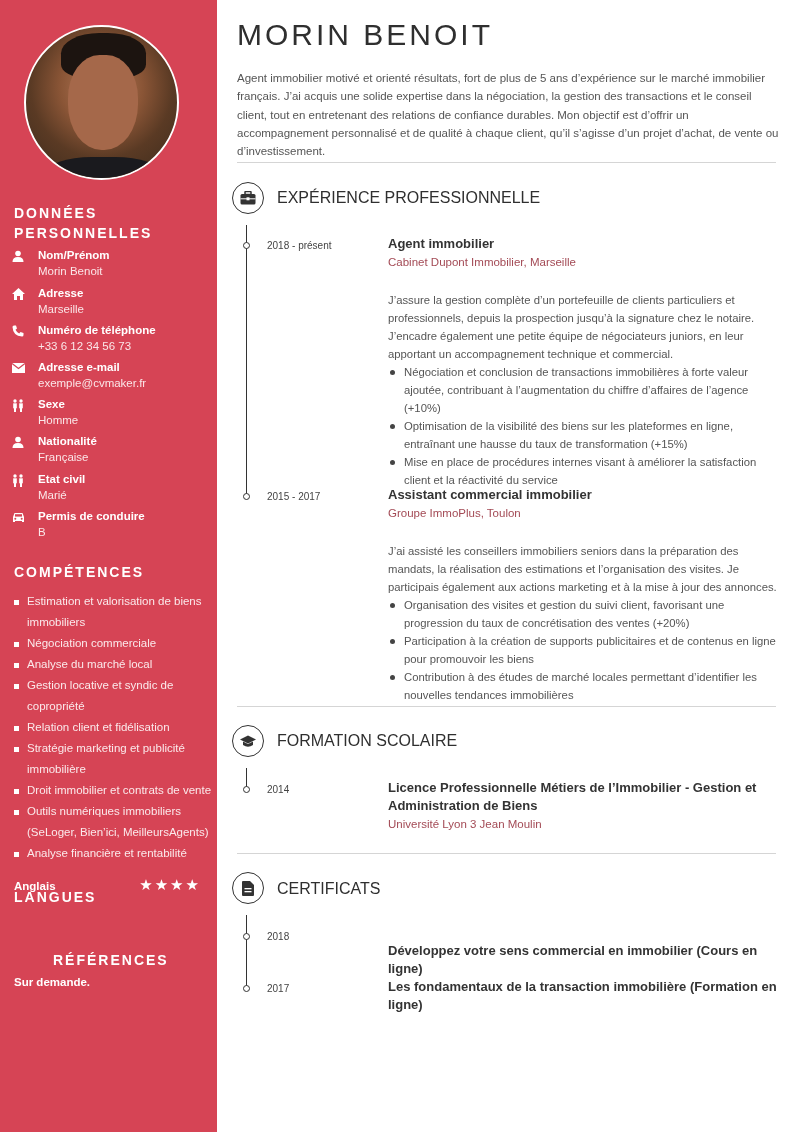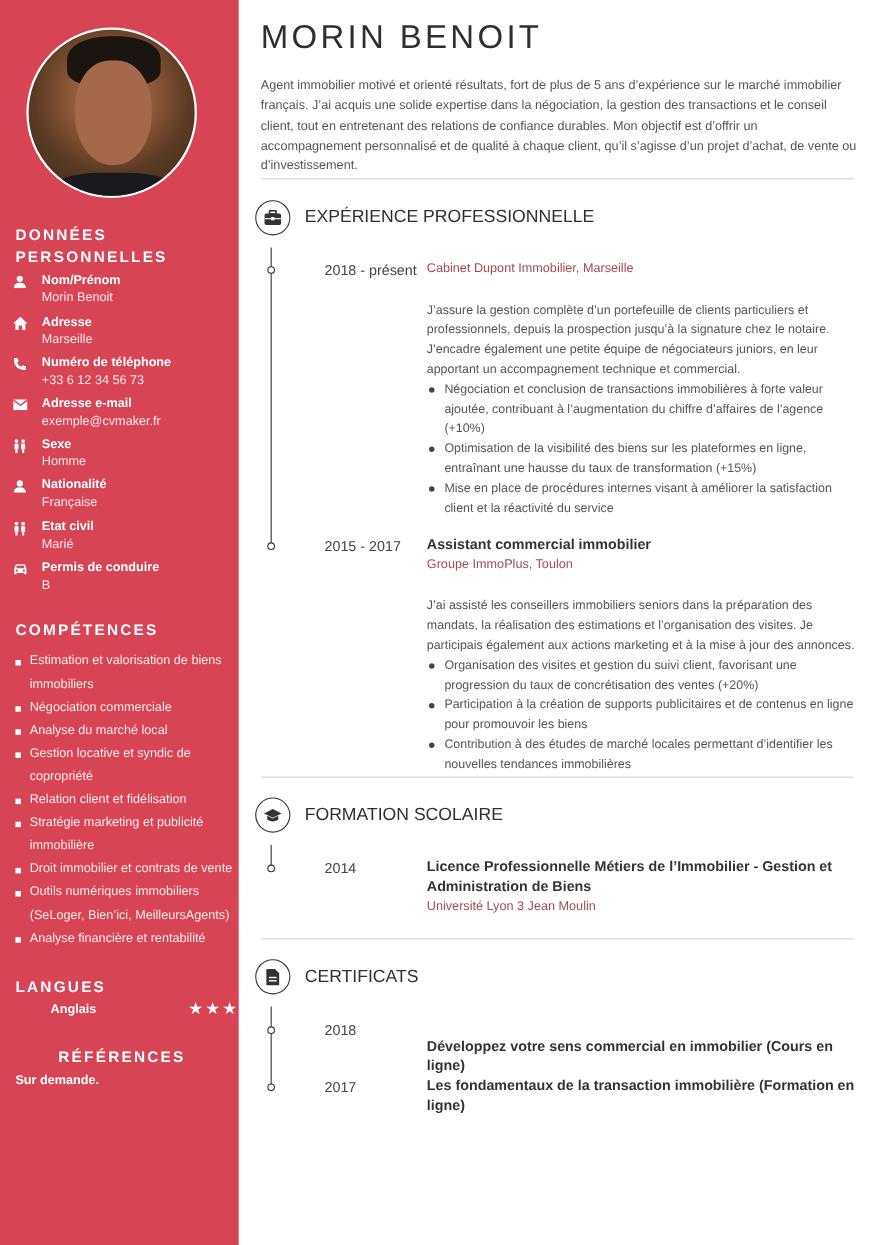--- a/index.html
+++ b/index.html
@@ -25,36 +25,36 @@
   }
   .pi-item { position: absolute; left: 10px; width: 200px; }
   .pi-icon { position: absolute; left: 0; top: 2px; width: 16px; height: 14px; display: flex; align-items: center; justify-content: center; }
   .pi-label { position: absolute; left: 28px; top: 0; font-size: 11.5px; font-weight: bold; line-height: 16px; white-space: nowrap; }
   .pi-value { position: absolute; left: 28px; top: 16px; font-size: 11.5px; line-height: 16px; white-space: nowrap; color: #fbe6e8; }
 
   .skills { position: absolute; left: 14px; top: 591px; width: 200px; list-style: none; }
   .skills li { position: relative; padding-left: 13px; font-size: 11.5px; line-height: 21px; color: #fbe9eb; }
   .skills li::before { content: ""; position: absolute; left: 0; top: 9px; width: 5px; height: 5px; background: #fff; }
 
-  .lang-row { position: absolute; left: 14px; top: 910px; width: 190px; height: 18px; margin-left: 32px; }
+  .lang-row { position: absolute; left: 14px; top: 878px; width: 190px; height: 18px; }
   .lang-name { position: absolute; left: 0; top: 0; font-size: 11.5px; font-weight: bold; line-height: 16px; }
   .stars { position: absolute; right: 3px; top: -2px; font-size: 15px; letter-spacing: 2px; color: #fff; }
   .ref-text { position: absolute; left: 14px; top: 974px; font-size: 11.5px; font-weight: bold; line-height: 16px; }
 
   
   .name { position: absolute; left: 237px; top: 18px; font-size: 30px; letter-spacing: 3px; color: #2f2f2f; font-weight: normal; }
   .summary { position: absolute; left: 237px; top: 69px; width: 545px; font-size: 11.5px; line-height: 18.3px; color: #555; }
   .hr { position: absolute; left: 237px; width: 539px; height: 1px; background: #d5d5d5; }
 
   .sec-icon { position: absolute; left: 232px; width: 32px; height: 32px; border-radius: 50%; border: 1.5px solid #333; display: flex; align-items: center; justify-content: center; }
   .sec-title { position: absolute; left: 277px; font-size: 16px; color: #2f2f2f; line-height: 20px; }
   .timeline-line { position: absolute; left: 246px; width: 1px; background: #333; }
   .tl-dot { position: absolute; left: 243px; width: 7px; height: 7px; border-radius: 50%; border: 1.5px solid #333; background: #fff; }
 
-  .date { position: absolute; left: 267px; font-size: 13px; color: #444; line-height: 16px; margin-left: 28px; }
+  .date { position: absolute; left: 267px; font-size: 10px; color: #444; line-height: 16px; }
   .entry { position: absolute; left: 388px; width: 392px; }
   .job-title { font-size: 13px; font-weight: bold; color: #333; line-height: 18px; }
   .company { font-size: 11.5px; color: #a34a55; line-height: 16px; margin-top: 1px; }
   .desc { font-size: 11.3px; color: #555; line-height: 18px; margin-top: 21px; }
   .bullets { list-style: none; }
   .bullets li { position: relative; padding-left: 16px; font-size: 11.3px; color: #555; line-height: 18px; }
   .bullets li::before { content: ""; position: absolute; left: 2px; top: 7px; width: 5px; height: 5px; border-radius: 50%; background: #444; }
   .cert-title { font-size: 13px; font-weight: bold; color: #333; line-height: 18px; }
 </style>
 </head>
@@ -197,20 +197,21 @@
         <rect x="6.5" y="6.3" width="3" height="3" fill="#fff"></rect>
       </svg>
   </div>
   <div class="sec-title" style="top:188px;">EXPÉRIENCE PROFESSIONNELLE</div>
   <div class="timeline-line" style="top:225px; height:272px;"></div>
   <div class="tl-dot" style="top:242px;"></div>
   <div class="tl-dot" style="top:493px;"></div>
 
   <div class="date" style="top:238px;">2018 - présent</div>
   <div class="entry" style="top:235px;">
+    <div class="job-title">Agent immobilier</div>
     <div class="company">Cabinet Dupont Immobilier, Marseille</div>
     <div class="desc">J’assure la gestion complète d’un portefeuille de clients particuliers et professionnels, depuis la prospection jusqu’à la signature chez le notaire. J’encadre également une petite équipe de négociateurs juniors, en leur apportant un accompagnement technique et commercial.</div>
     <ul class="bullets">
       <li>Négociation et conclusion de transactions immobilières à forte valeur ajoutée, contribuant à l’augmentation du chiffre d’affaires de l’agence (+10%)</li>
       <li>Optimisation de la visibilité des biens sur les plateformes en ligne, entraînant une hausse du taux de transformation (+15%)</li>
       <li>Mise en place de procédures internes visant à améliorer la satisfaction client et la réactivité du service</li>
     </ul>
   </div>
 
   <div class="date" style="top:489px;">2015 - 2017</div>

